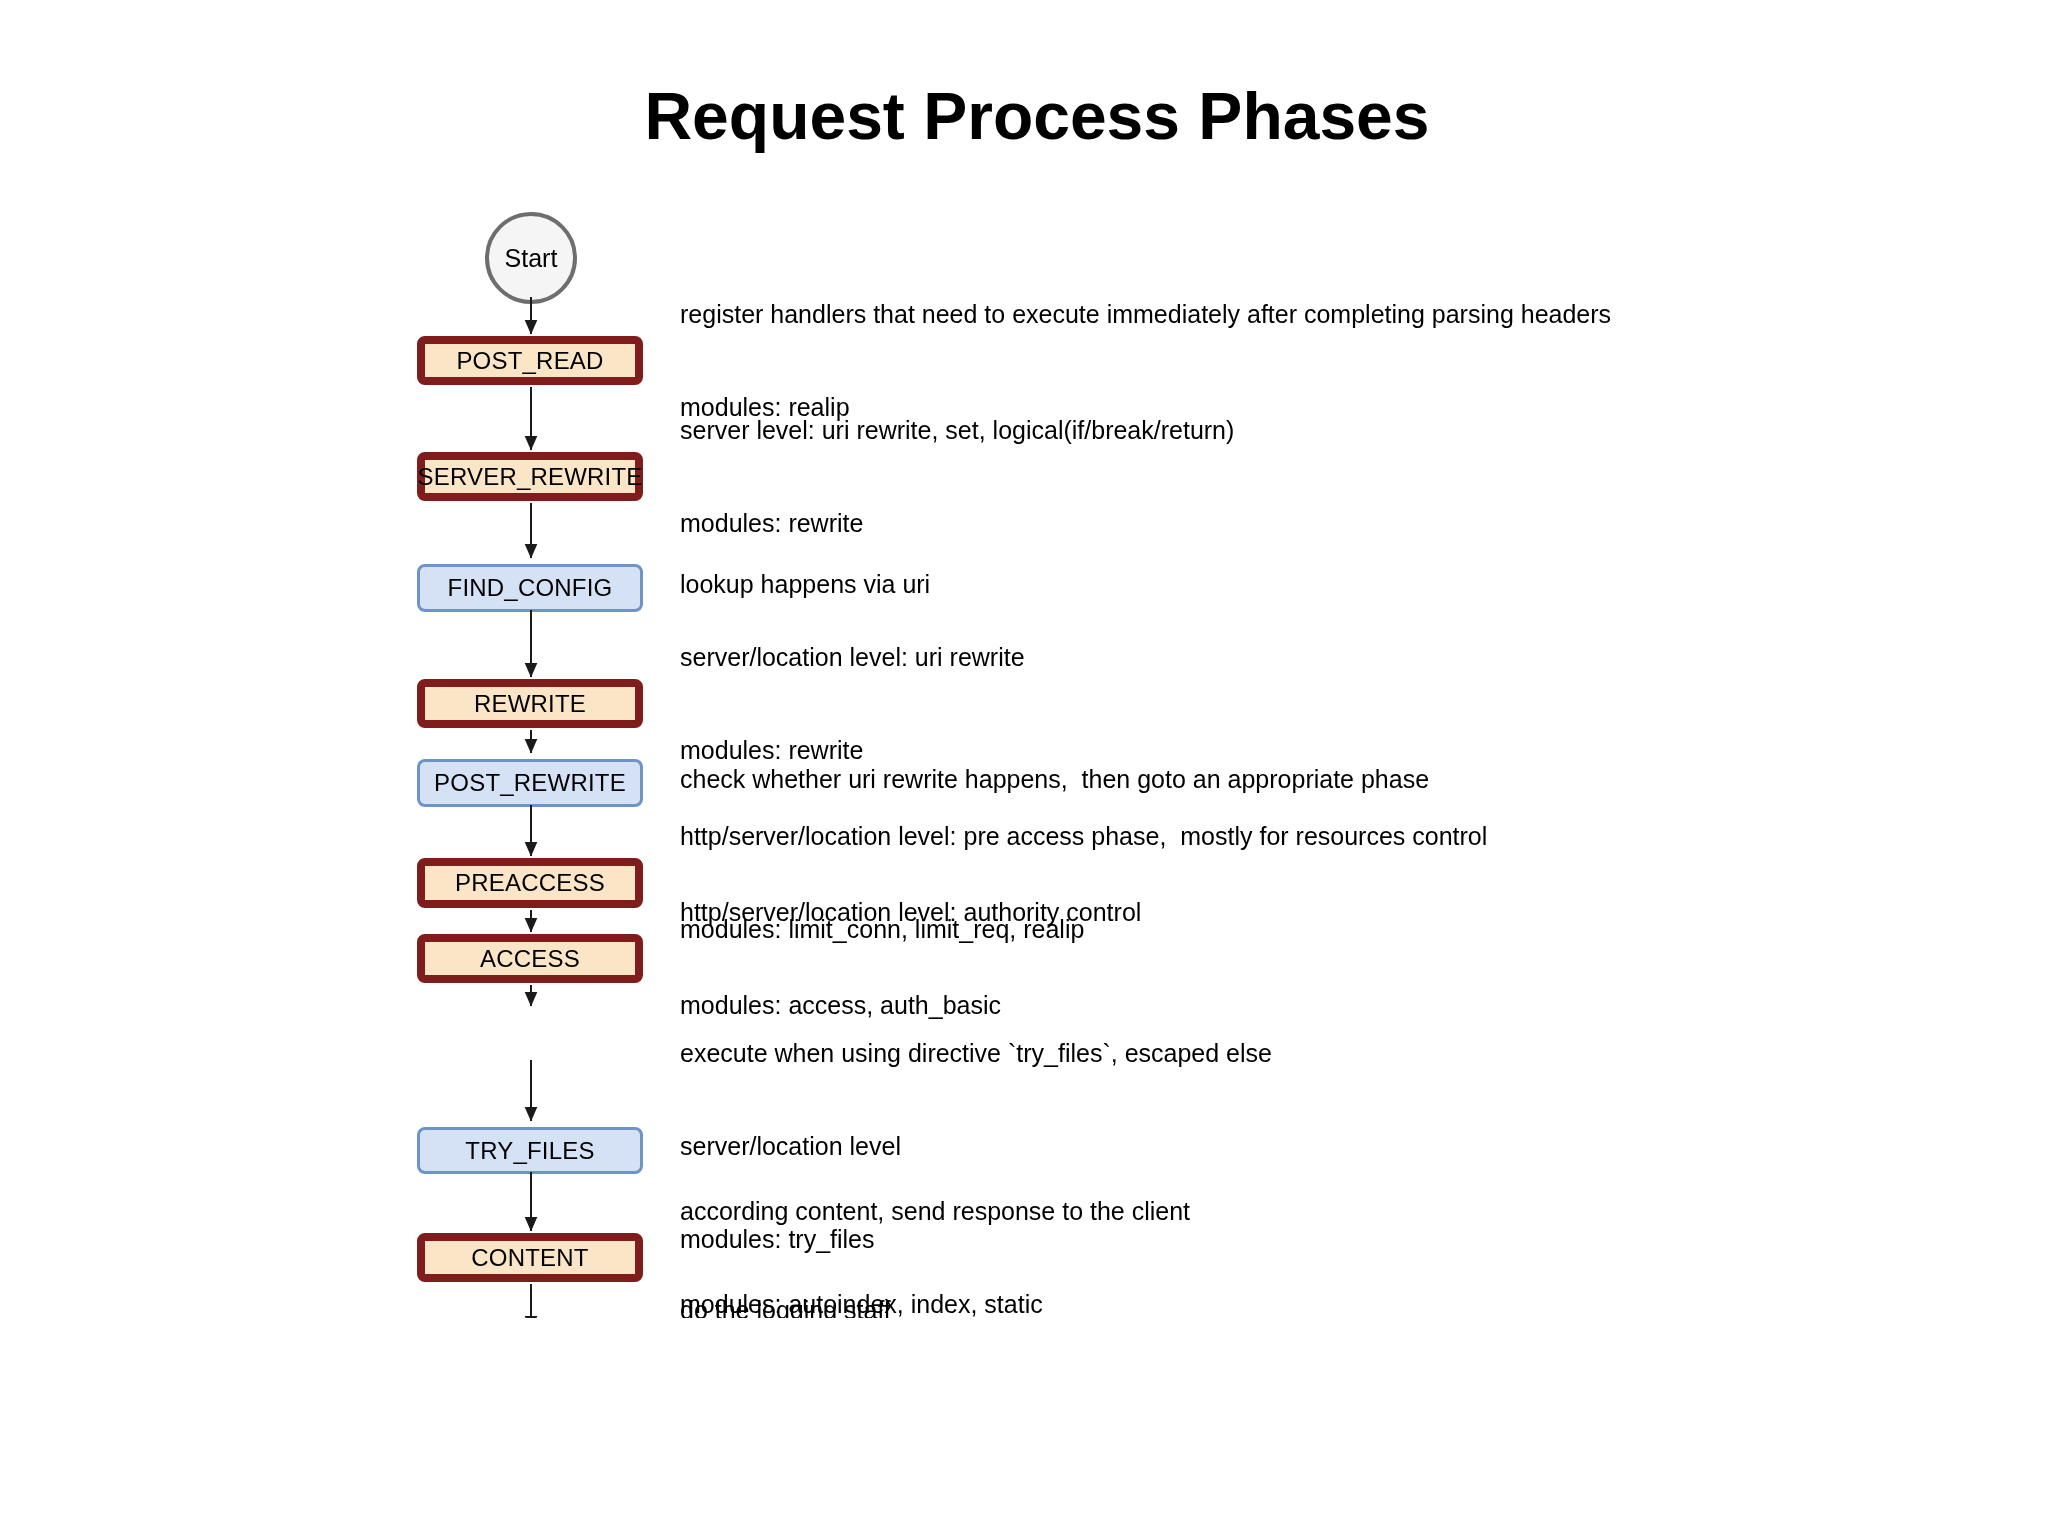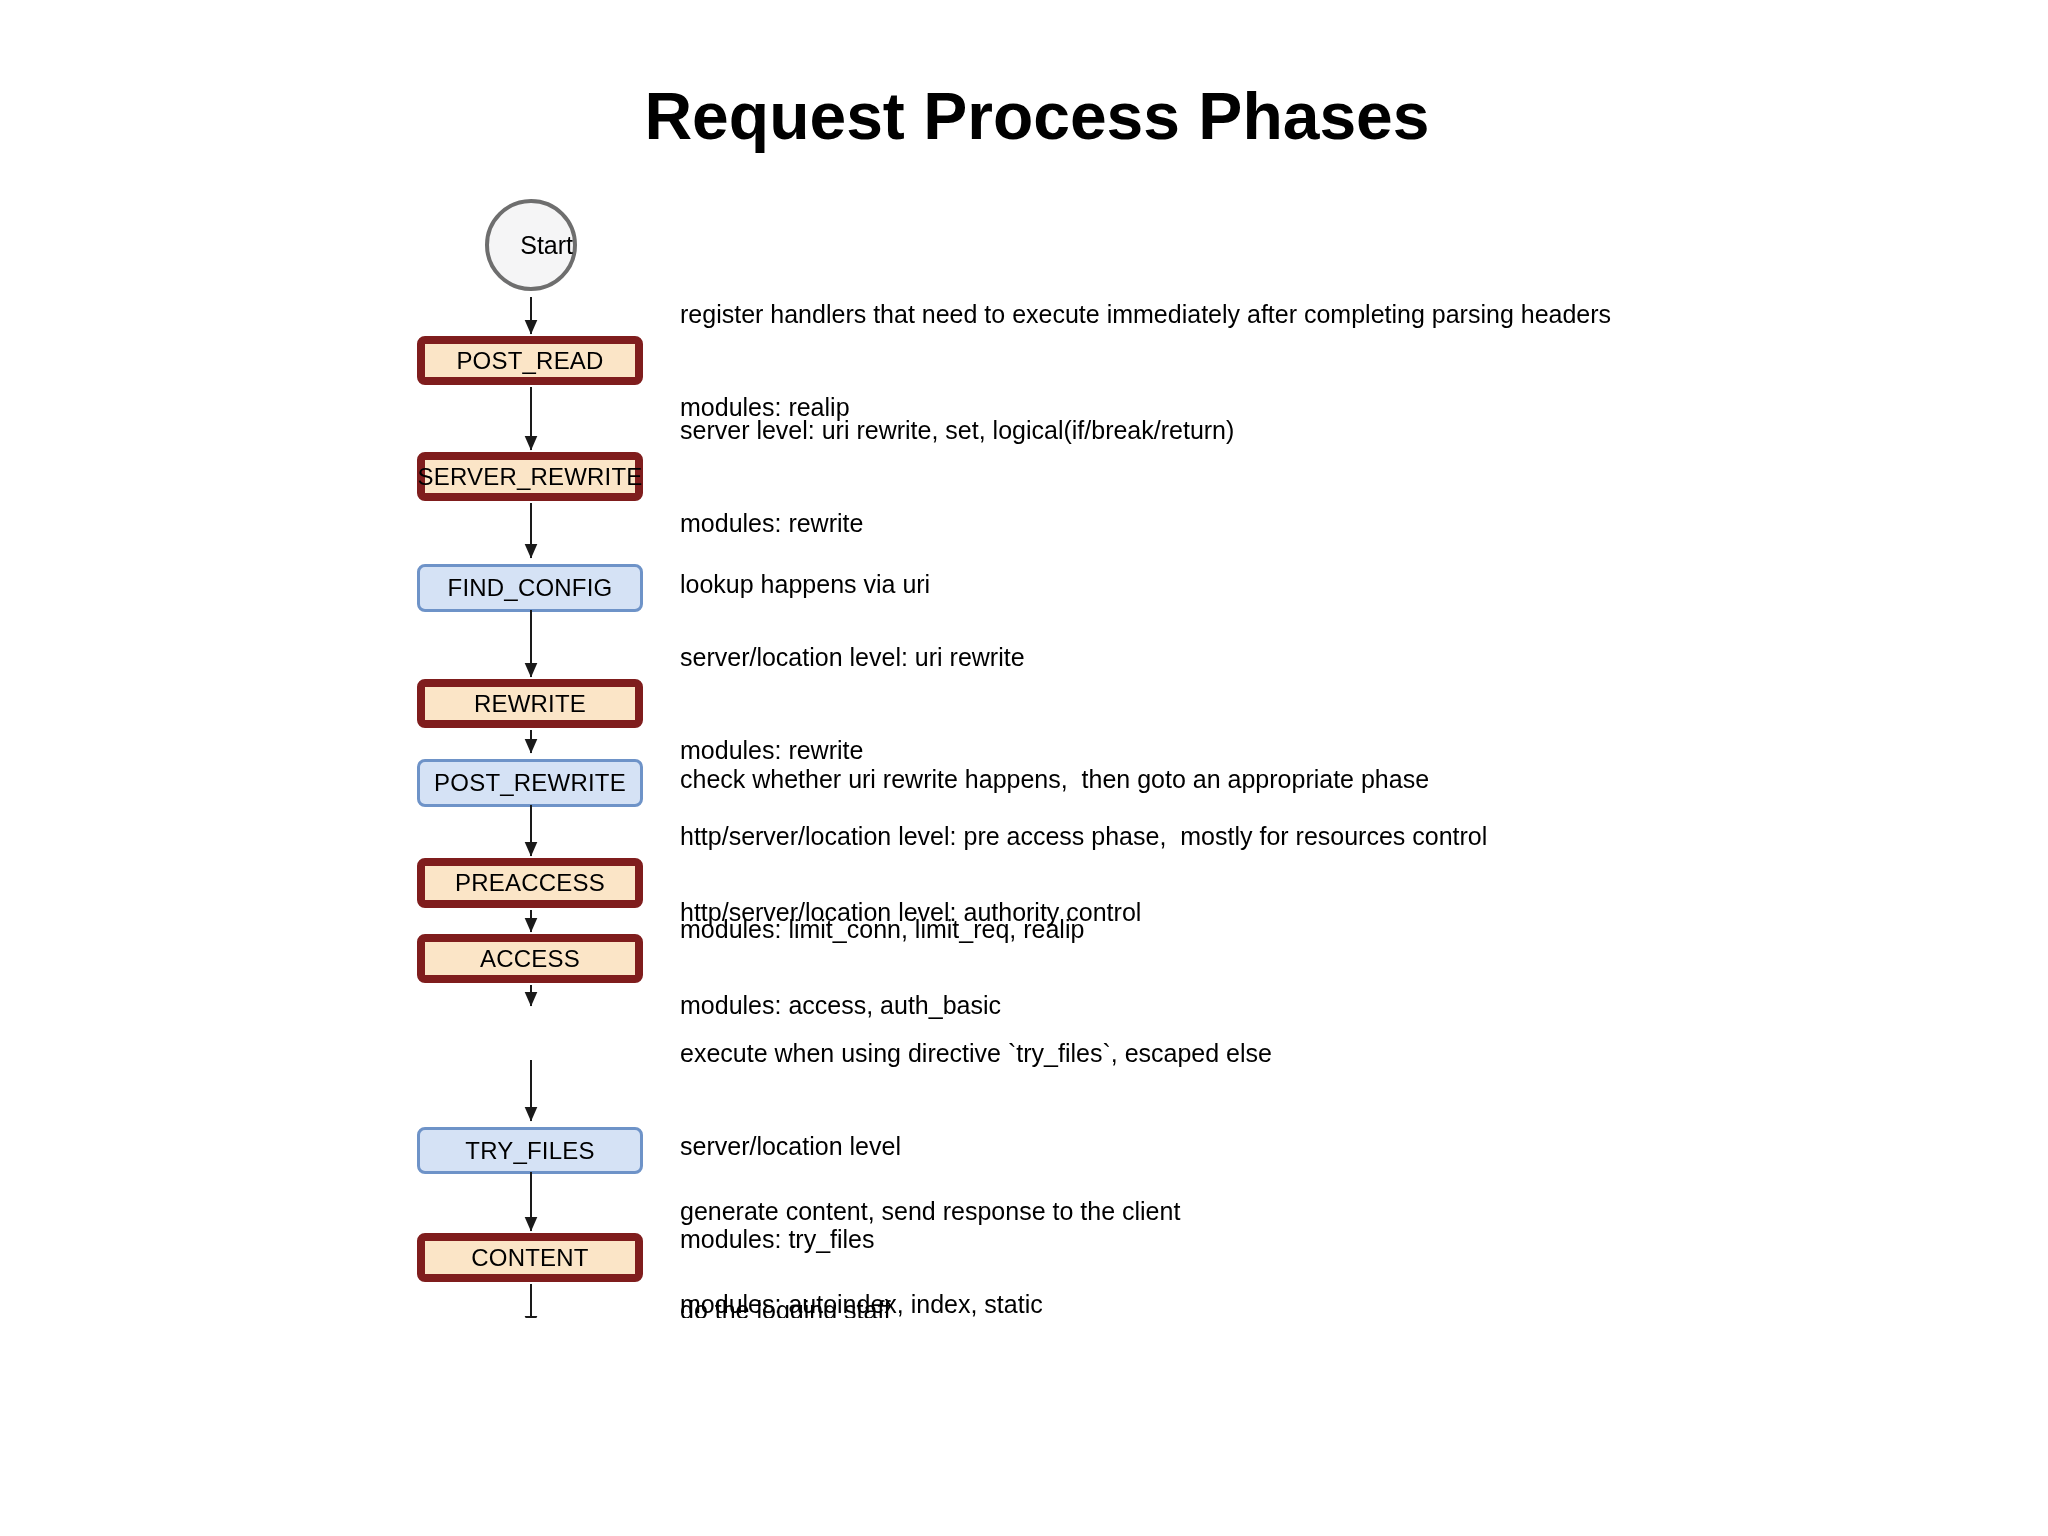--- a/index.html
+++ b/index.html
@@ -29,21 +29,21 @@
     height: 92px;
     border-radius: 50%;
     background: #f5f5f6;
     border: 4px solid #6e6e6e;
     box-sizing: border-box;
     display: flex;
     align-items: center;
     justify-content: center;
     font-size: 25px;
   }
-  #start-circle { left: 485px; top: 199px; justify-content: flex-end; }
+  #start-circle { left: 485px; top: 212px; }
   #end-circle   { left: 484px; top: 1423px; height: 94px; }
   .row {
     position: absolute;
     left: 417px;
     right: 0;
     display: flex;
     align-items: center;
   }
   .phase-box {
     width: 226px;
@@ -157,21 +157,21 @@
       <div>server/location level</div>
       <div>modules: try_files</div>
     </div>
   </div>
 
   <div class="row" style="top:1233px;height:49px">
     <div class="phase-box orange">
       <span>CONTENT</span>
     </div>
     <div class="phase-desc">
-      <div>generate content, send response to the client</div>
+      <div>according content, send response to the client</div>
       <div>modules: autoindex, index, static</div>
     </div>
   </div>
 
   <div class="row" style="top:1332px;height:50px">
     <div class="phase-box orange">
       <span>LOG</span>
     </div>
     <div class="phase-desc">
       <div>do the logging staff</div>

